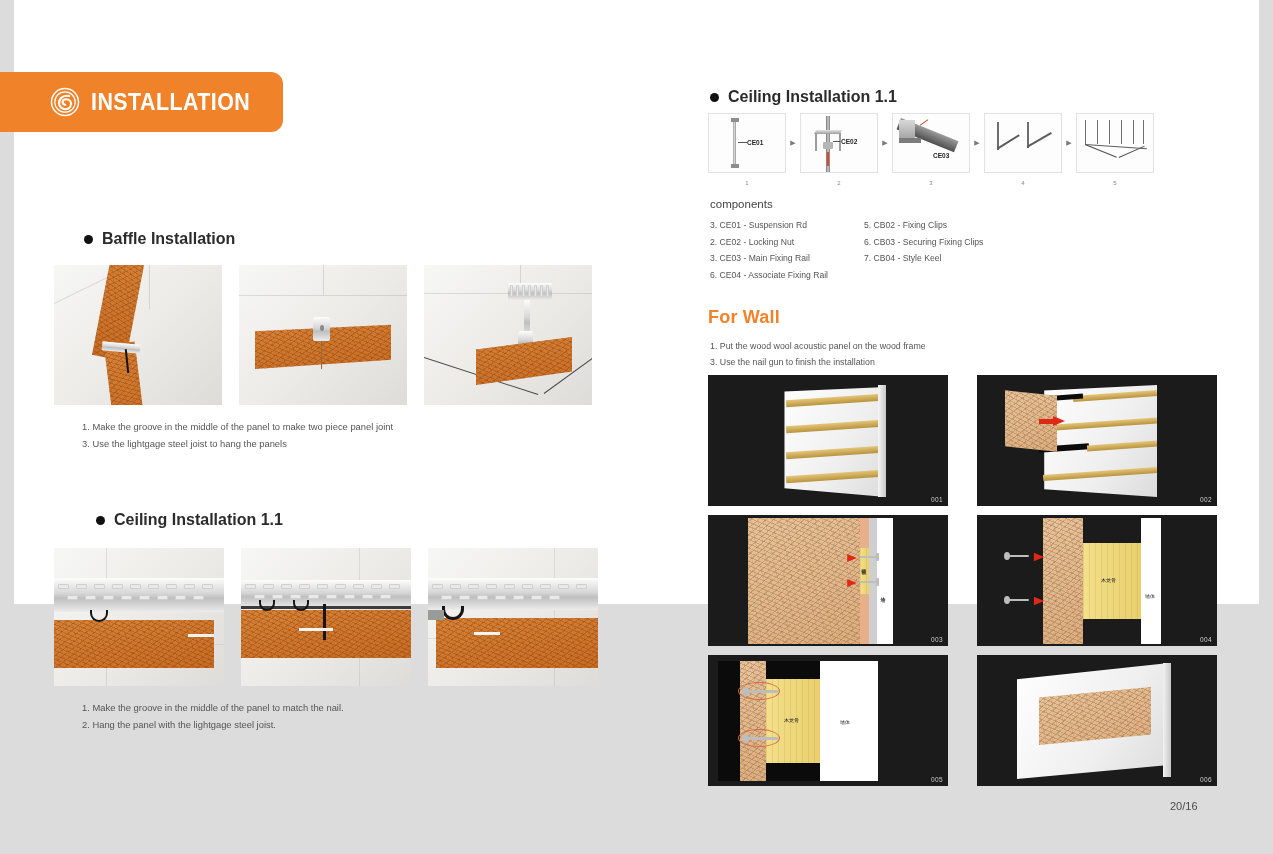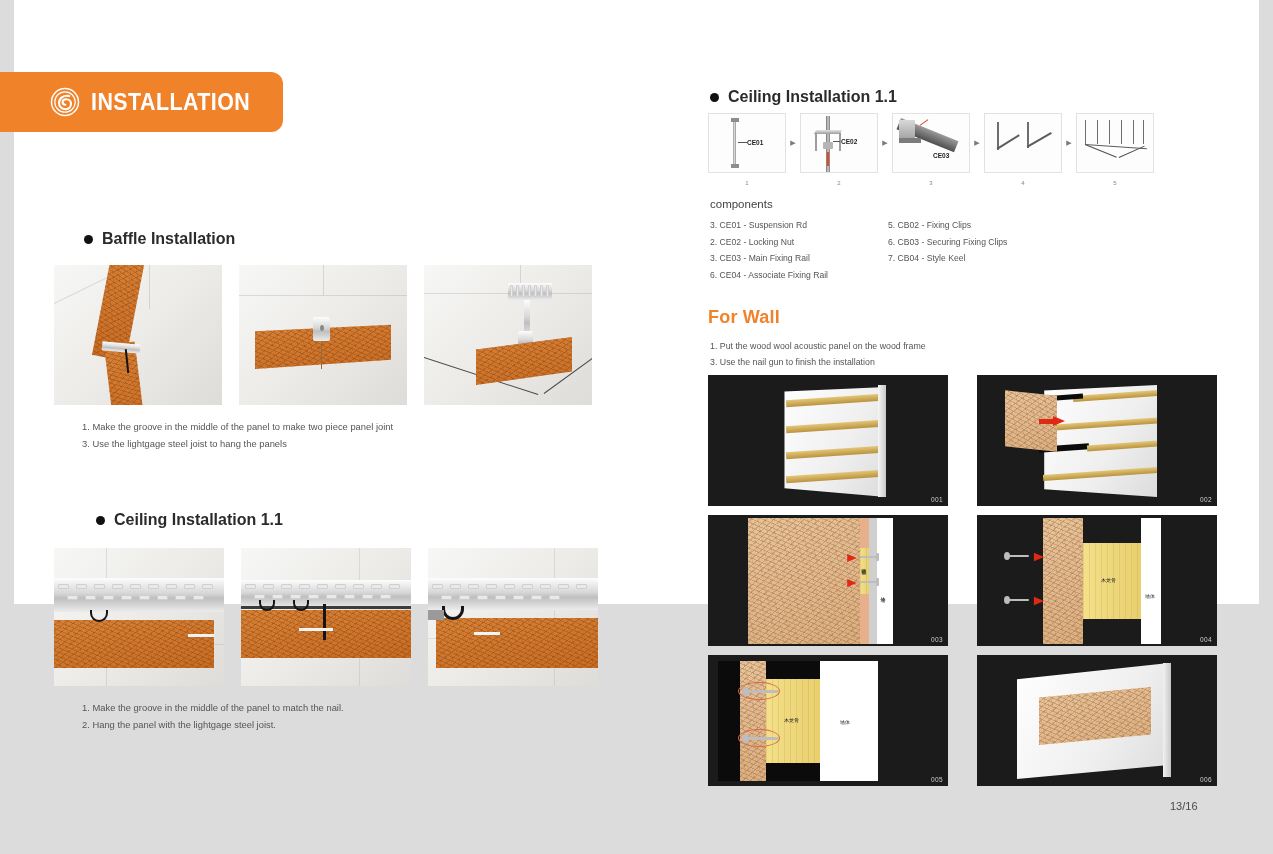--- a/index.html
+++ b/index.html
@@ -95,21 +95,21 @@
     color: #7a7a7a; font-size: 7px;
   }
   .step-label {
     position: absolute; font-size: 6.5px; color: #222;
     font-family: "Liberation Sans", sans-serif; font-weight: bold;
   }
 
   .comp-title { position: absolute; left: 16px; top: 198px; font-size: 11.5px; color: #444; }
   .comp-list { position: absolute; font-size: 8.6px; color: #555; line-height: 16.5px; }
   .comp-list.col-a { left: 16px; top: 217px; }
-  .comp-list.col-b { left: 170px; top: 217px; margin-left: 24px; }
+  .comp-list.col-b { left: 170px; top: 217px; }
   .comp-list div { white-space: nowrap; }
 
   .sect-title.t2 { left: 14px; top: 307px; font-size: 18px; }
   .wall-steps { position: absolute; left: 16px; top: 338px; font-size: 8.8px; color: #555; line-height: 16px; }
   .wall-steps div { white-space: nowrap; }
 
   .wall-grid {
     position: absolute; left: 14px; top: 375px;
     display: grid;
     grid-template-columns: 240px 240px;
@@ -558,15 +558,15 @@
         <div class="whiteframe" style="left:40px;top:8px;width:152px;height:116px;clip-path:polygon(0 14%,100% 0,100% 88%,0 100%);"></div>
         <div class="woodwool pale" style="left:62px;top:32px;width:112px;height:58px;clip-path:polygon(0 18%,100% 0,100% 82%,0 100%);"></div>
         <div style="position:absolute;left:186px;top:8px;width:8px;height:114px;background:linear-gradient(90deg,#f2f2f2,#c6c6c6)"></div>
         <div class="wall-num">006</div>
       </div>
 
     </div>
 
   </div>
 
-  <div class="page-num">13/16</div>
+  <div class="page-num">20/16</div>
 
 </div>
 
 </body></html>

